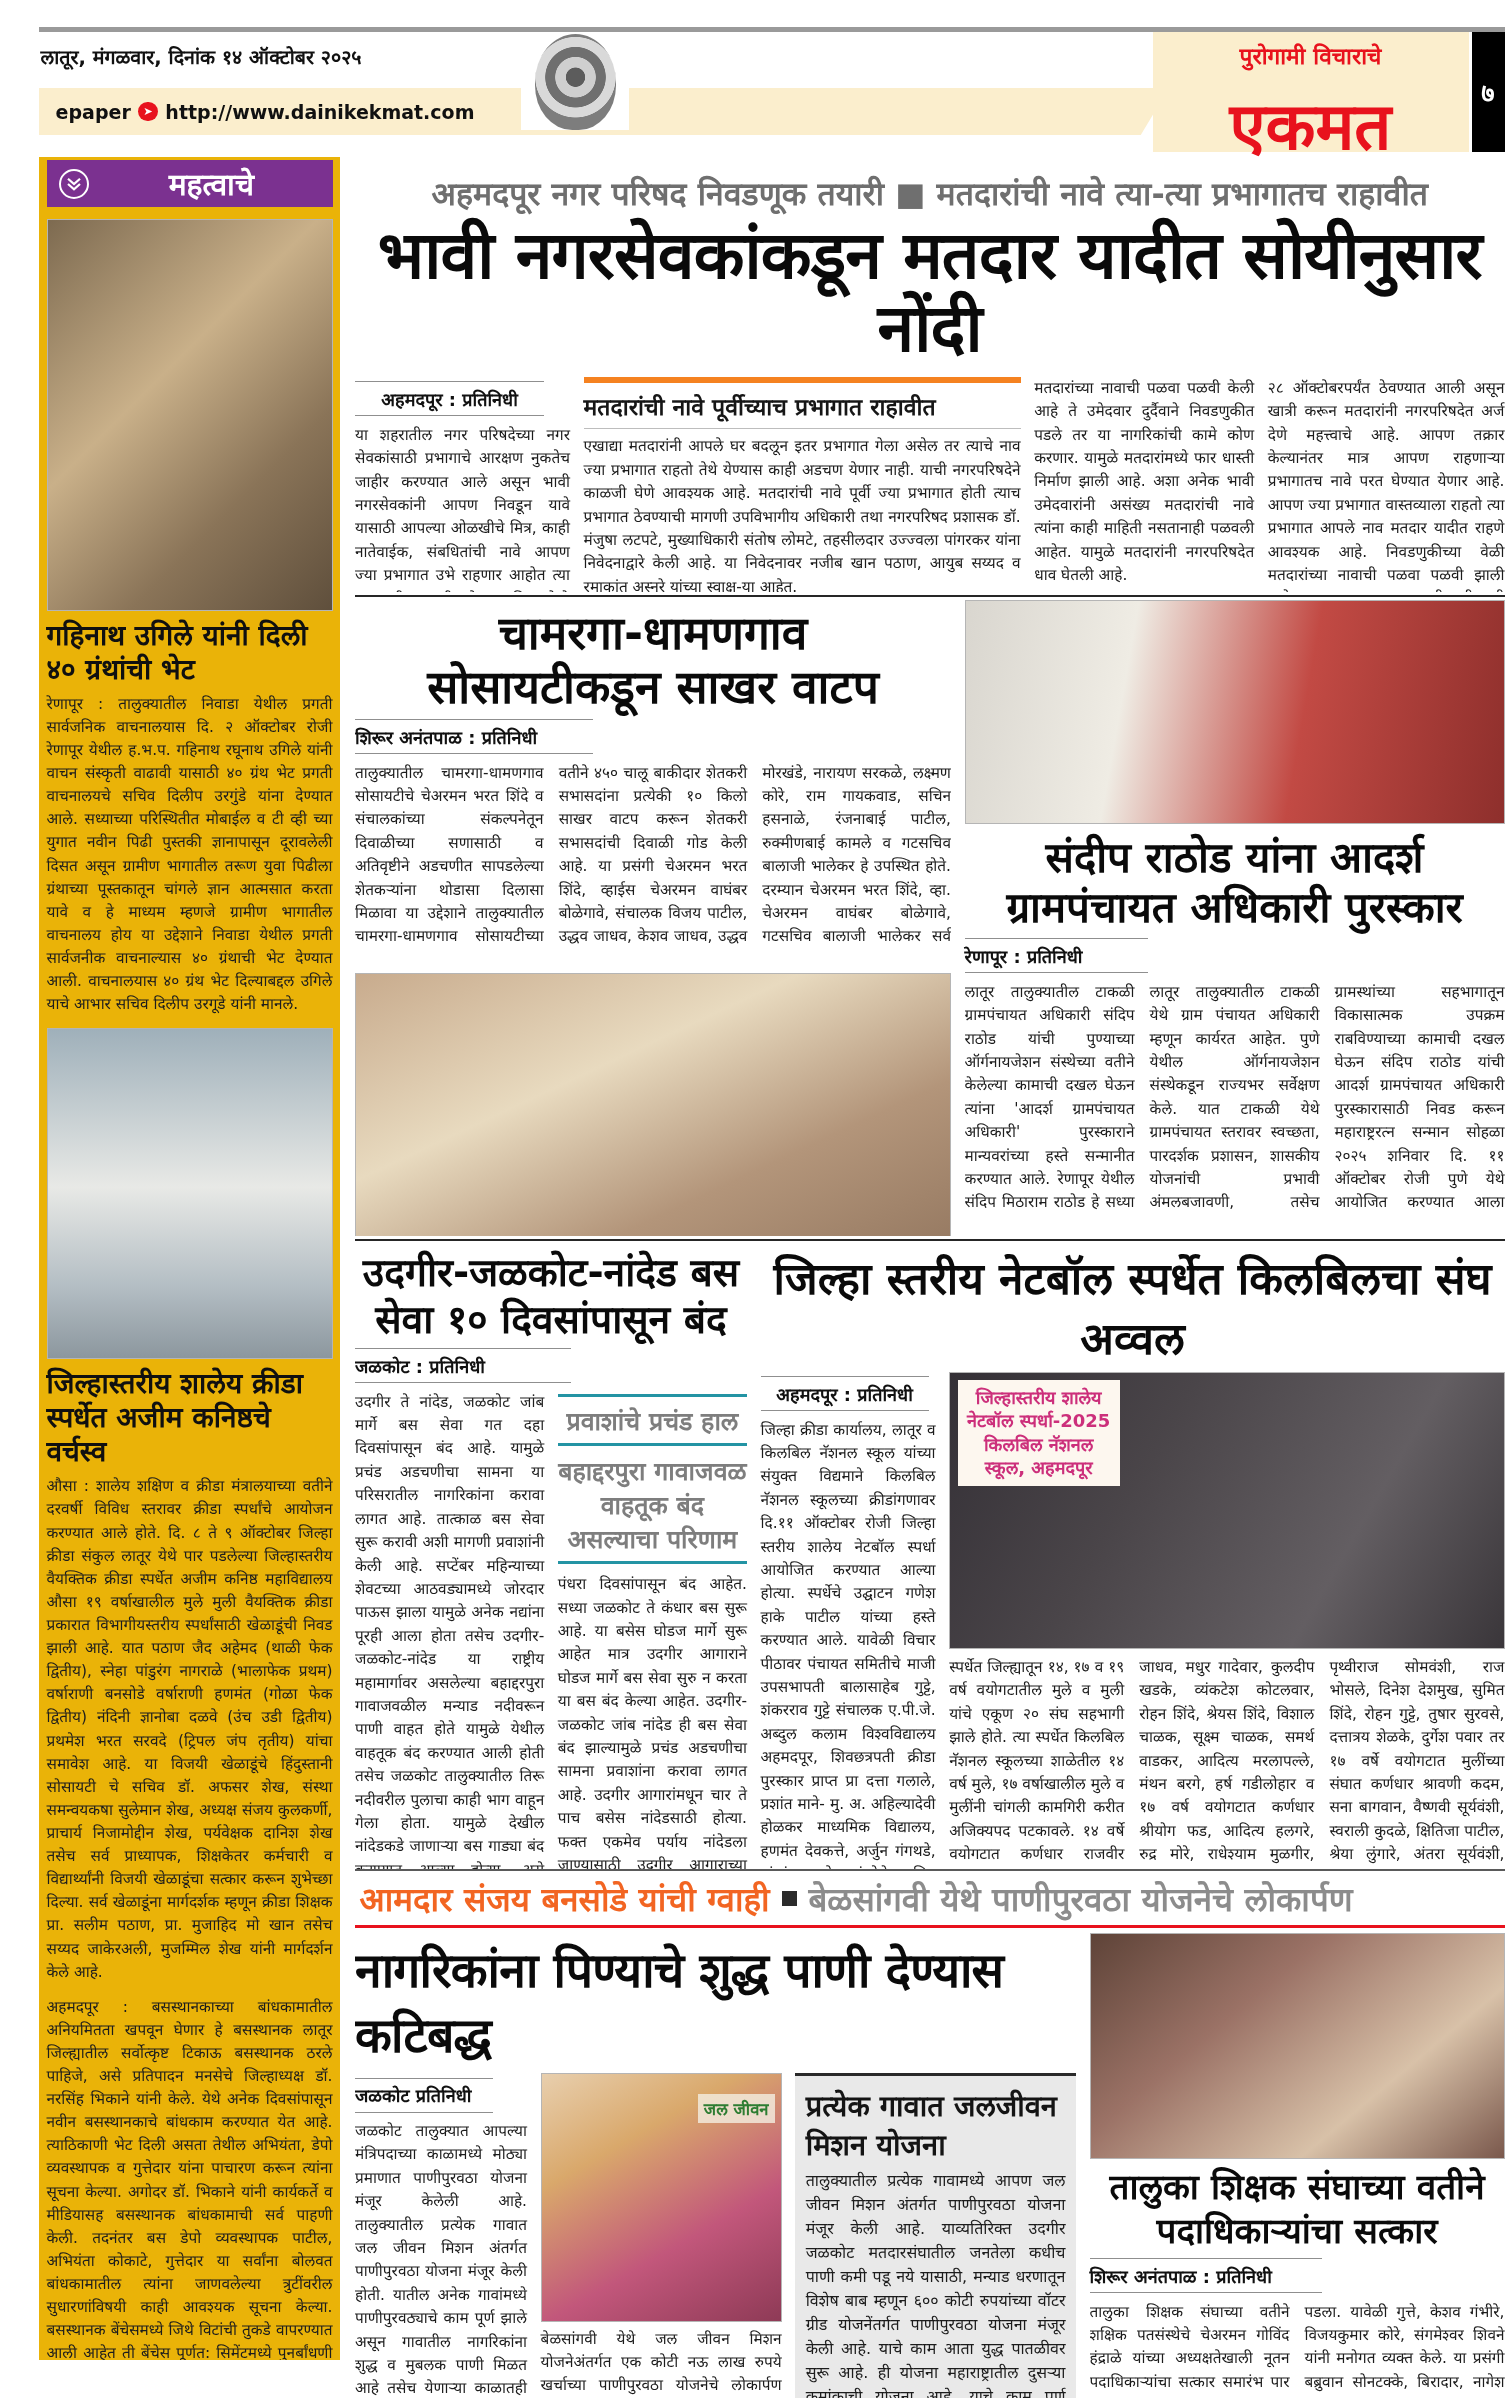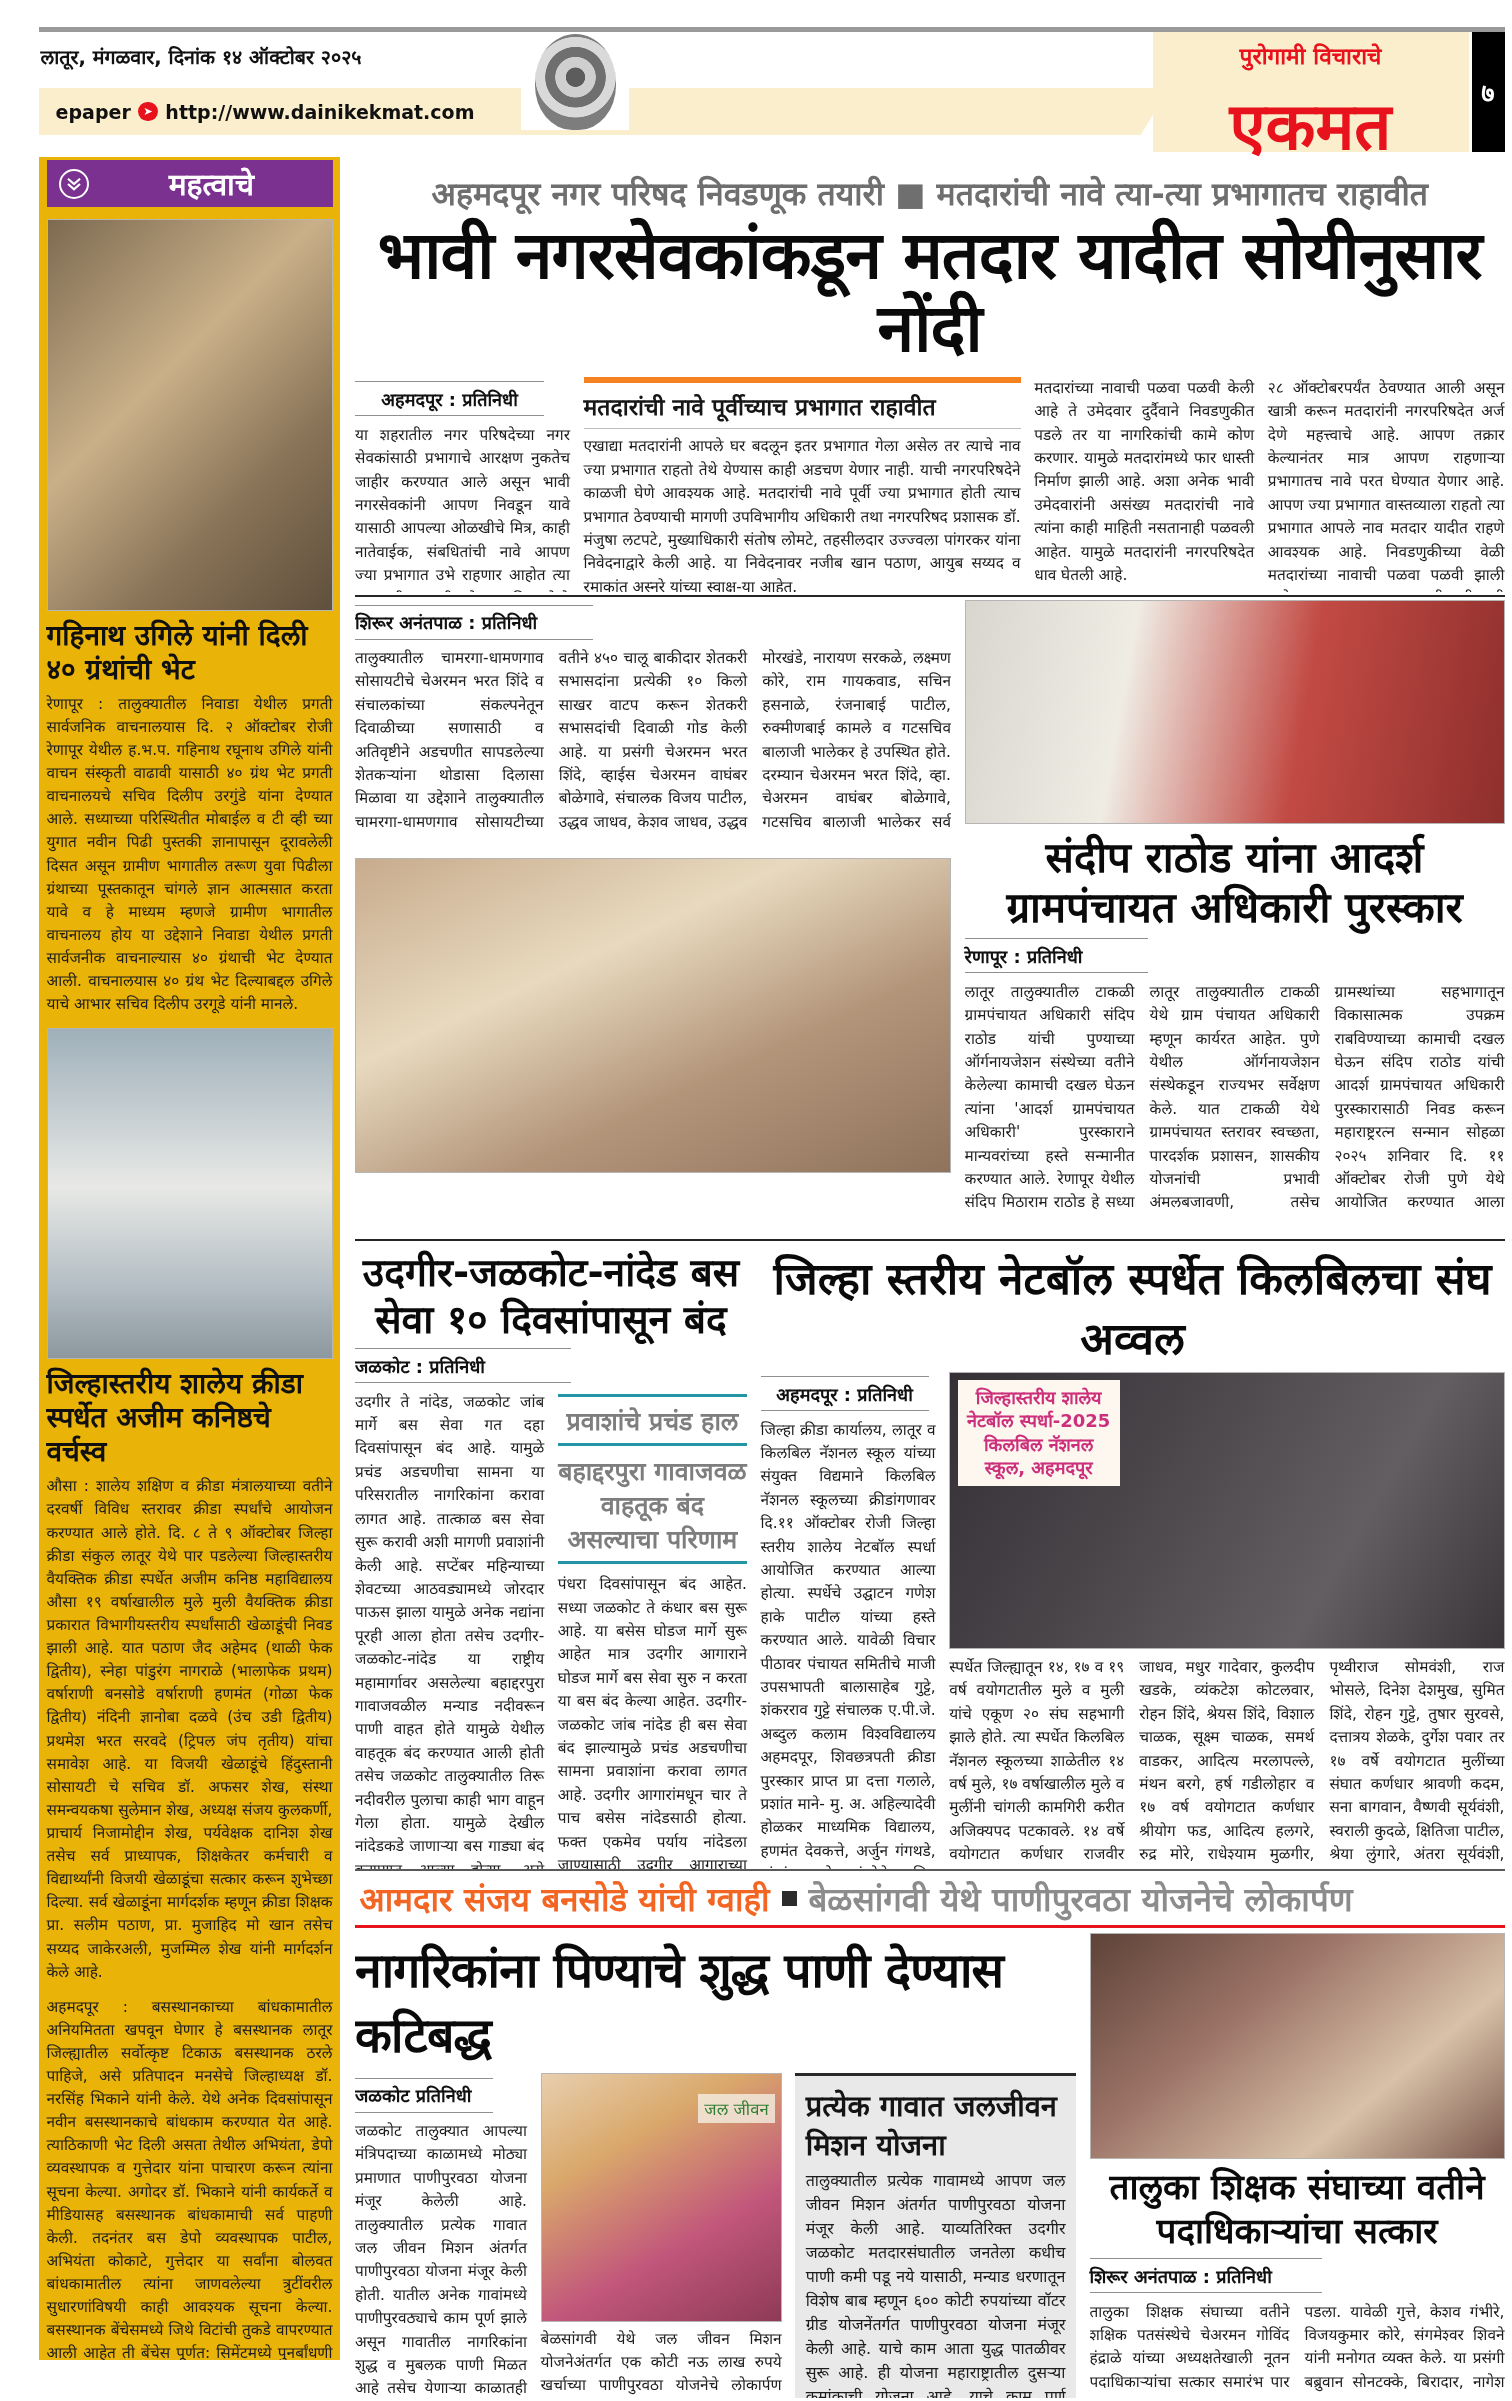--- a/index.html
+++ b/index.html
@@ -107,21 +107,21 @@
 
   
   .row4 { display:flex; gap:13.6px; height:465px; overflow:hidden; margin-top:4.5px; }
   .water { width:721px; }
   .water-head { font-size:48px; font-weight:800; color:#0a0a0a; margin:3px 0 7.5px 0; letter-spacing:-0.8px; }
   .water-body { display:flex; gap:13.6px; }
   .w-col1 { width:172px; }
   .w-photo-wrap { width:241px; }
   .ph-speaker { height:249px; position:relative;
     background:linear-gradient(150deg,#e8cfae 0%,#d9a86b 30%,#c2577b 65%,#8e3a56 100%); }
-  .w-banner { position:absolute; right:6px; top:19.6px; color:#2e7d32; background:#f4efe2cc; font-weight:400; font-size:16.6px; padding:3px 6px; }
+  .w-banner { position:absolute; right:6px; top:19.6px; color:#2e7d32; background:#f4efe2cc; font-weight:700; font-size:16.6px; padding:3px 6px; }
   .caption { font-size:15.4px; line-height:1.5; text-align:justify; margin-top:6px; }
   .w-boxcol { flex:1; }
   .graybox { background:#e9e9e9; padding:9px 10.5px; border-top:3px solid #2a2a2a; }
   .graybox .bh { font-size:29px; font-weight:800; color:#141414; margin-bottom:6px; }
   .graybox .bb { font-size:16px; line-height:1.5; text-align:justify; }
   .teacher { flex:1; }
   .ph-teachers { height:226px;
     background:linear-gradient(140deg,#5e4338 0%,#9b7266 35%,#d8c1a8 70%,#7a584c 100%); }
   .teach-head { text-align:center; font-size:35px; font-weight:800; line-height:1.25; color:#0a0a0a; margin:7.5px 0 3px 0; }
   .teach-cols { column-count:2; column-gap:15px; height:113px; overflow:hidden; }
@@ -202,20 +202,24 @@
           <div class="lead-col4">
             <p class="body-txt">२८ ऑक्टोबरपर्यंत ठेवण्यात आली असून खात्री करून मतदारांनी नगरपरिषदेत अर्ज देणे महत्त्वाचे आहे. आपण तक्रार केल्यानंतर मात्र आपण राहणाऱ्या प्रभागातच नावे परत घेण्यात येणार आहे. आपण ज्या प्रभागात वास्तव्याला राहतो त्या प्रभागात आपले नाव मतदार यादीत राहणे आवश्यक आहे. निवडणुकीच्या वेळी मतदारांच्या नावाची पळवा पळवी झाली असेल तर यात बदल करण्याची तारीख ही आहे.</p>
           </div>
         </div>
       </section>
 
       <hr class="rule-dark">
 
       <div class="row2">
         <section class="chamarga">
+          <h2 class="cham-head">
+            <span>चामरगा-धामणगाव</span><br>
+            <span>सोसायटीकडून साखर वाटप</span>
+          </h2>
           <span class="byline" style="width:40%; text-align:left;">शिरूर अनंतपाळ : प्रतिनिधी</span>
           <div class="cham-cols body-txt">तालुक्यातील चामरगा-धामणगाव सोसायटीचे चेअरमन भरत शिंदे व संचालकांच्या संकल्पनेतून दिवाळीच्या सणासाठी व अतिवृष्टीने अडचणीत सापडलेल्या शेतकऱ्यांना थोडासा दिलासा मिळावा या उद्देशाने तालुक्यातील चामरगा-धामणगाव सोसायटीच्या वतीने ४५० चालू बाकीदार शेतकरी सभासदांना प्रत्येकी १० किलो साखर वाटप करून शेतकरी सभासदांची दिवाळी गोड केली आहे. या प्रसंगी चेअरमन भरत शिंदे, व्हाईस चेअरमन वाघंबर बोळेगावे, संचालक विजय पाटील, उद्धव जाधव, केशव जाधव, उद्धव मोरखंडे, नारायण सरकळे, लक्ष्मण कोरे, राम गायकवाड, सचिन हसनाळे, रंजनाबाई पाटील, रुक्मीणबाई कामले व गटसचिव बालाजी भालेकर हे उपस्थित होते. दरम्यान चेअरमन भरत शिंदे, व्हा. चेअरमन वाघंबर बोळेगावे, गटसचिव बालाजी भालेकर सर्व संचालकांच्या सहकार्याने सोसायटीच्या माध्यमातून शेतकरी हित जोपासण्याचे काम हाती घेतले असून सहकारातून समृद्धीकडे हे ब्रीद घेवून काम करीत आहेत. अशात अतिवृष्टी व पुरामुळे अडचणीत सापडलेल्या शेतकऱ्यांना दिवाळी सणासाठी सोसायटीच्या वतीने संस्थेच्या चालू बाकीदार असलेल्या ४५० सभासदांना प्रत्येकी १० किलो साखर मोफत दिली आहे. यावेळी चेअरमन भरत शिंदे यांनी सांगितले की, 'शेतकऱ्यांना सणासुदीच्या काळात थोडीशी आर्थिक दिलासा मिळावा व दिवाळी गोड व्हावी, यासाठी सोसायटीचा हा उपक्रम राबविण्यात आला आहे.' या उपक्रमामुळे ग्रामीण भागात सणासुदीचे वातावरण अधिक उत्साहात रंगले आहे. शेतकऱ्यांनी सोसायटीच्या या सामाजिक उपक्रमाचे स्वागत करीत आभार व्यक्त केले.</div>
           <div class="photo ph-sugar"></div>
         </section>
 
         <section class="sandeep">
           <div class="photo ph-stage-red"></div>
           <h2 class="sand-head">
             <span>संदीप राठोड यांना आदर्श</span><br>
             <span>ग्रामपंचायत अधिकारी पुरस्कार</span>

